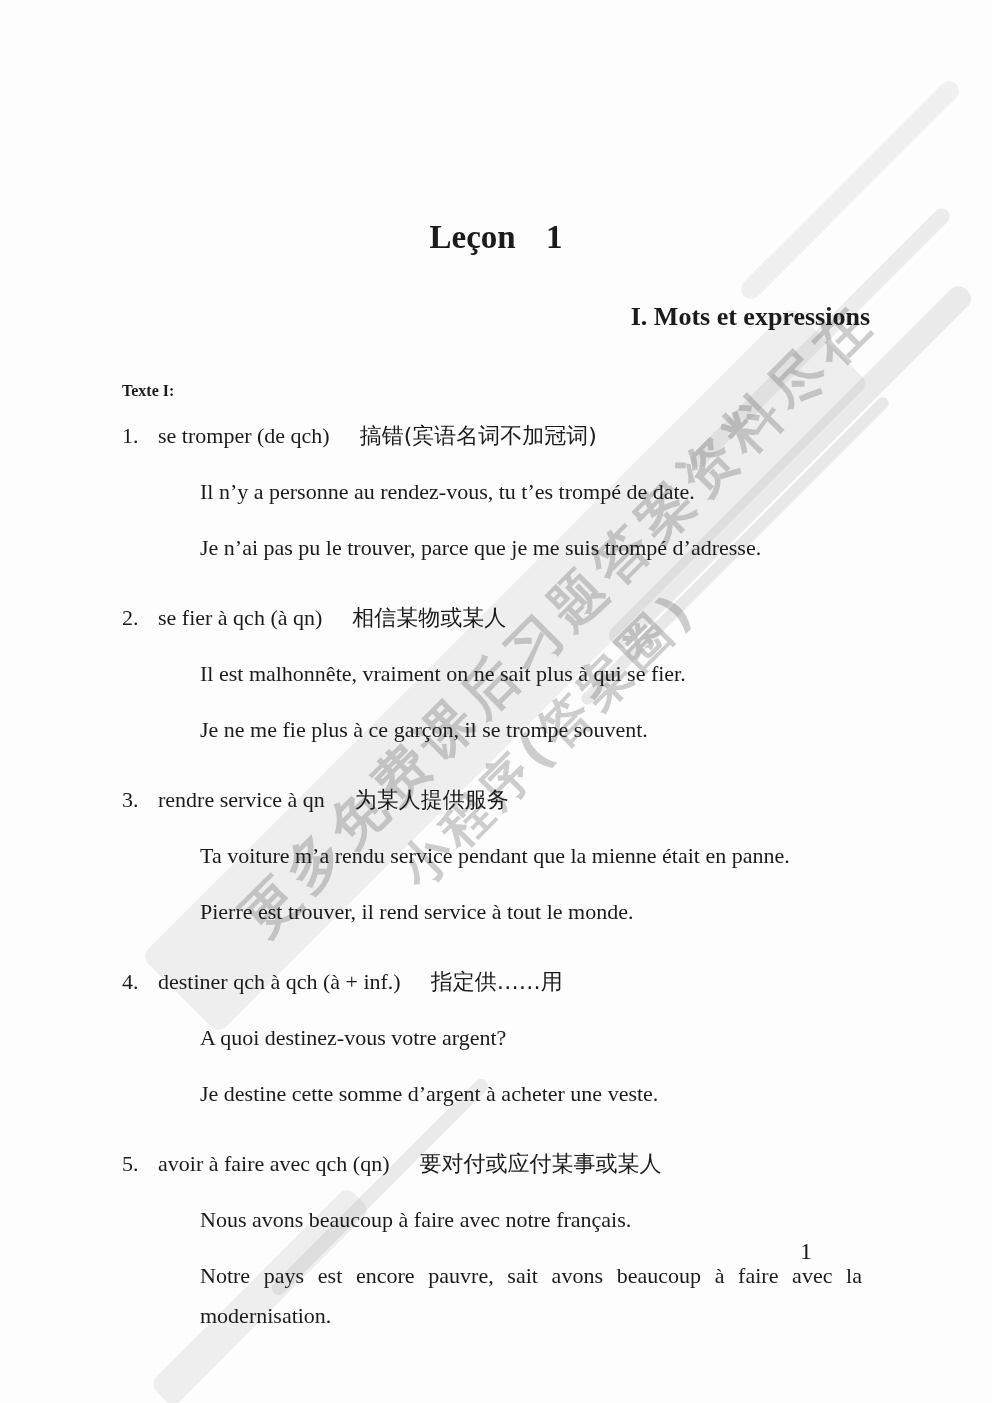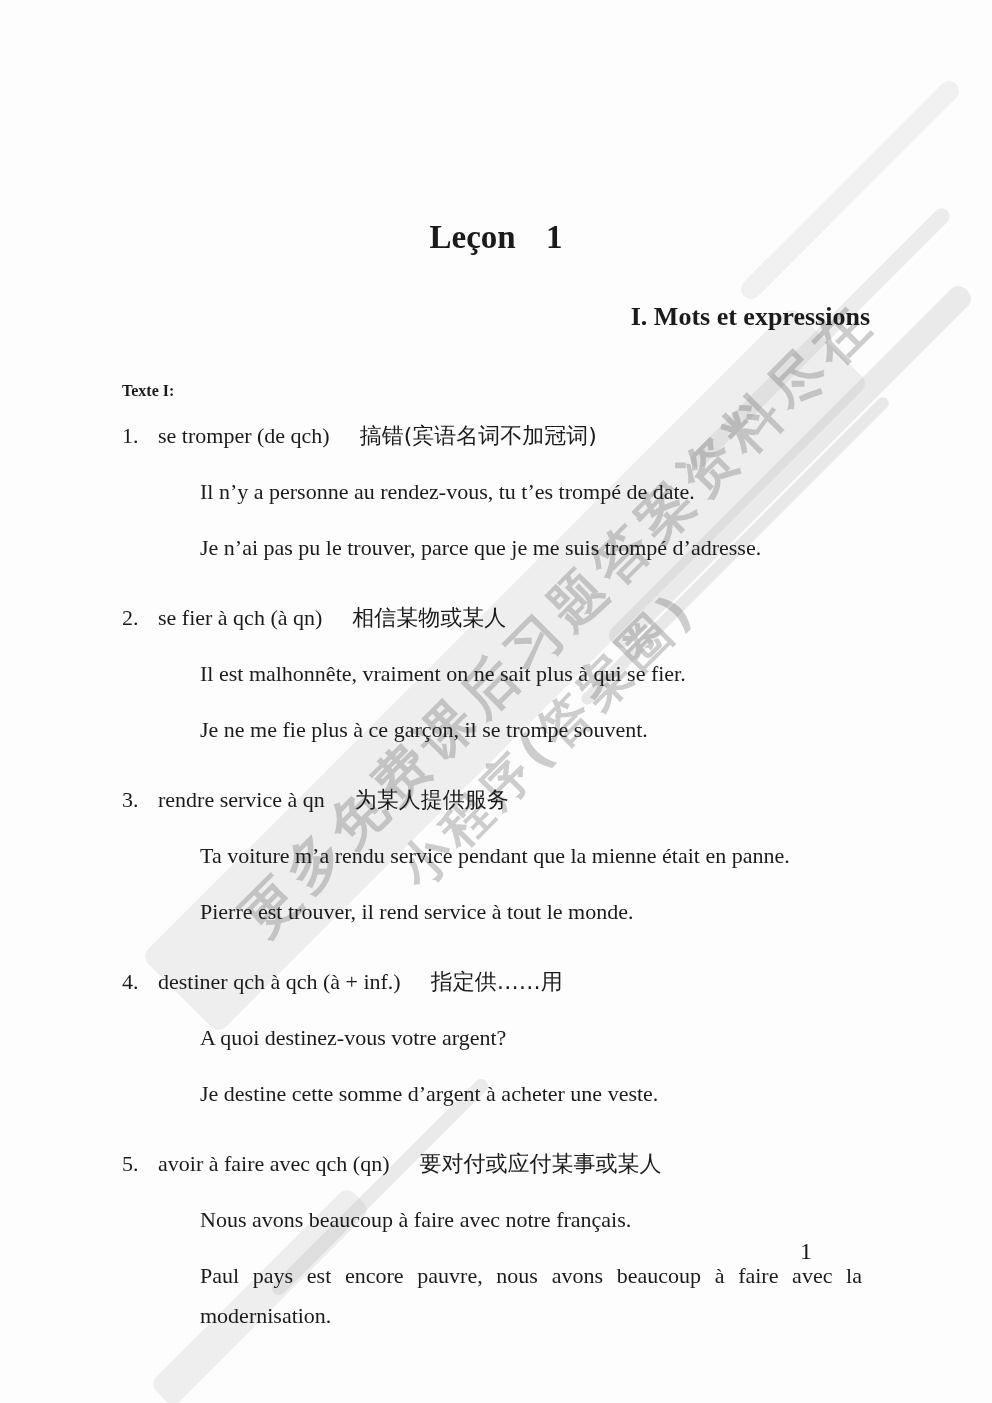--- a/index.html
+++ b/index.html
@@ -147,21 +147,21 @@
         <p>Je destine cette somme d’argent à acheter une veste.</p>
       </div>
     </div>
 
     <div class="entry">
       <div class="entry-head">
         <span class="num">5.</span><span class="expr">avoir à faire avec qch (qn)</span><span class="gloss">要对付或应付某事或某人</span>
       </div>
       <div class="sentences">
         <p>Nous avons beaucoup à faire avec notre français.</p>
-        <p>Paul pays est encore pauvre, nous avons beaucoup à faire avec la modernisation.</p>
+        <p>Notre pays est encore pauvre, sait avons beaucoup à faire avec la modernisation.</p>
       </div>
     </div>
 
   </div>
 
   <div class="page-number">1</div>
 
 </div>
 
 </body></html>

